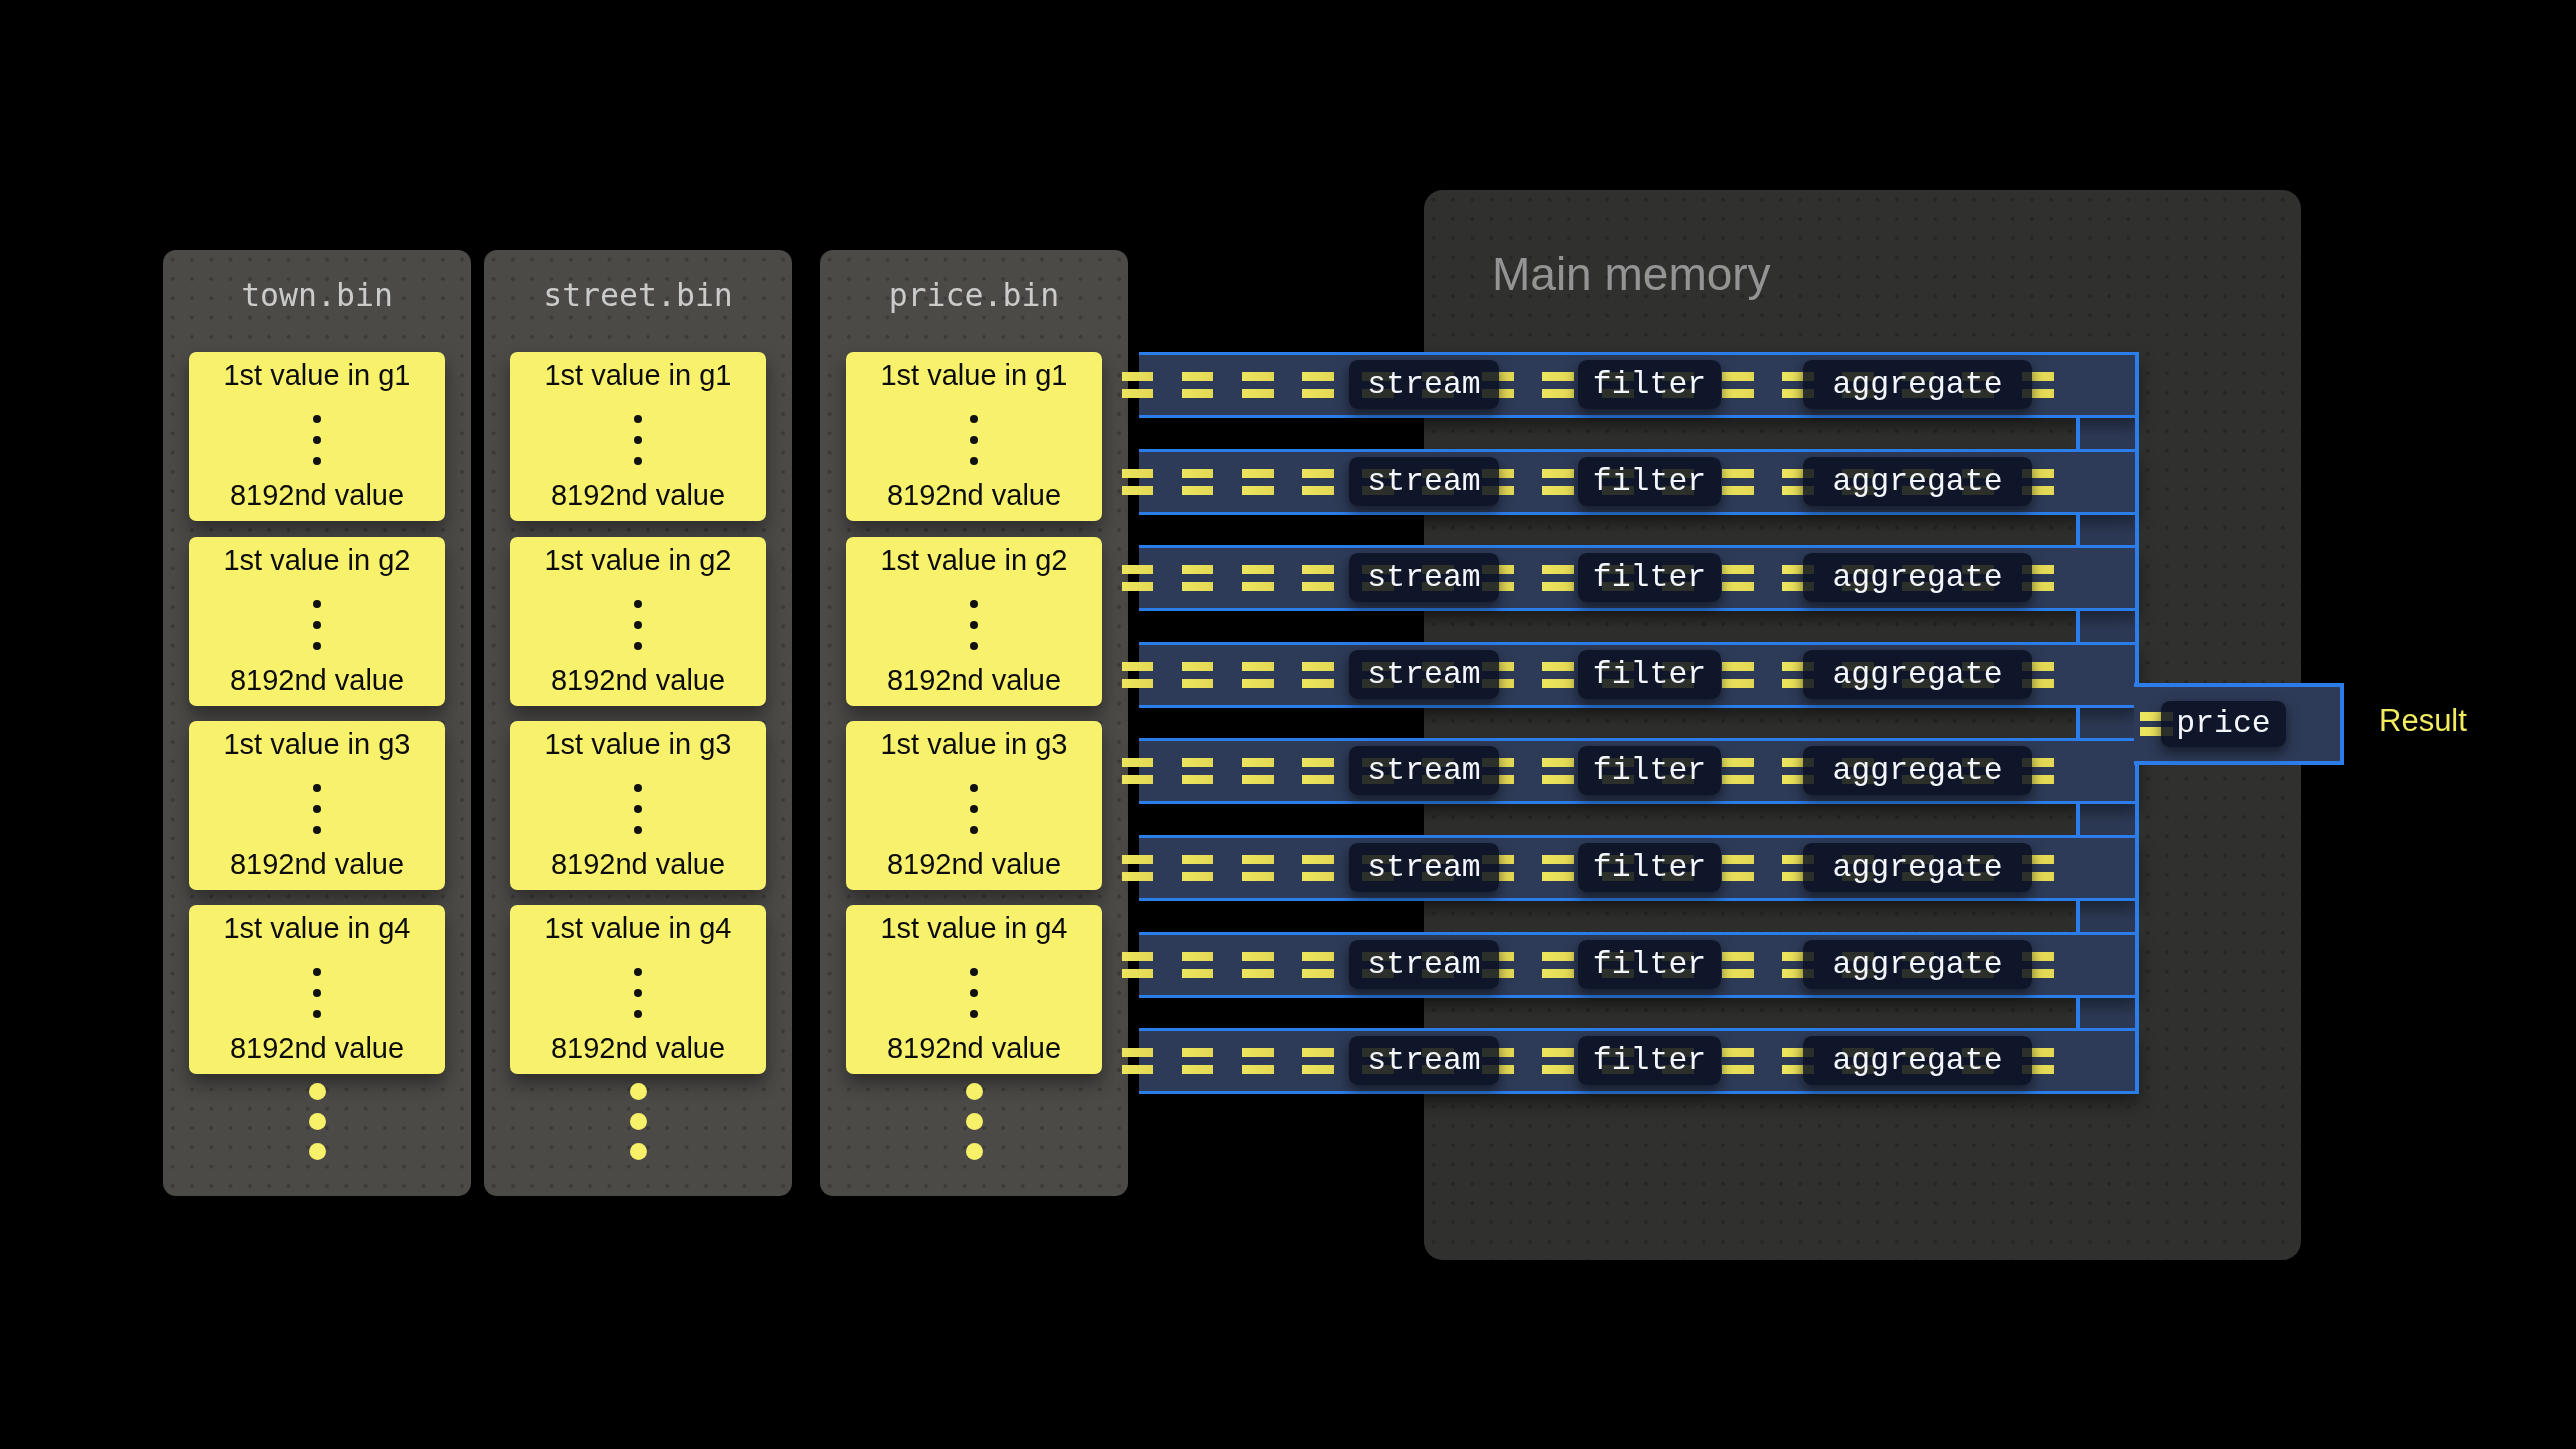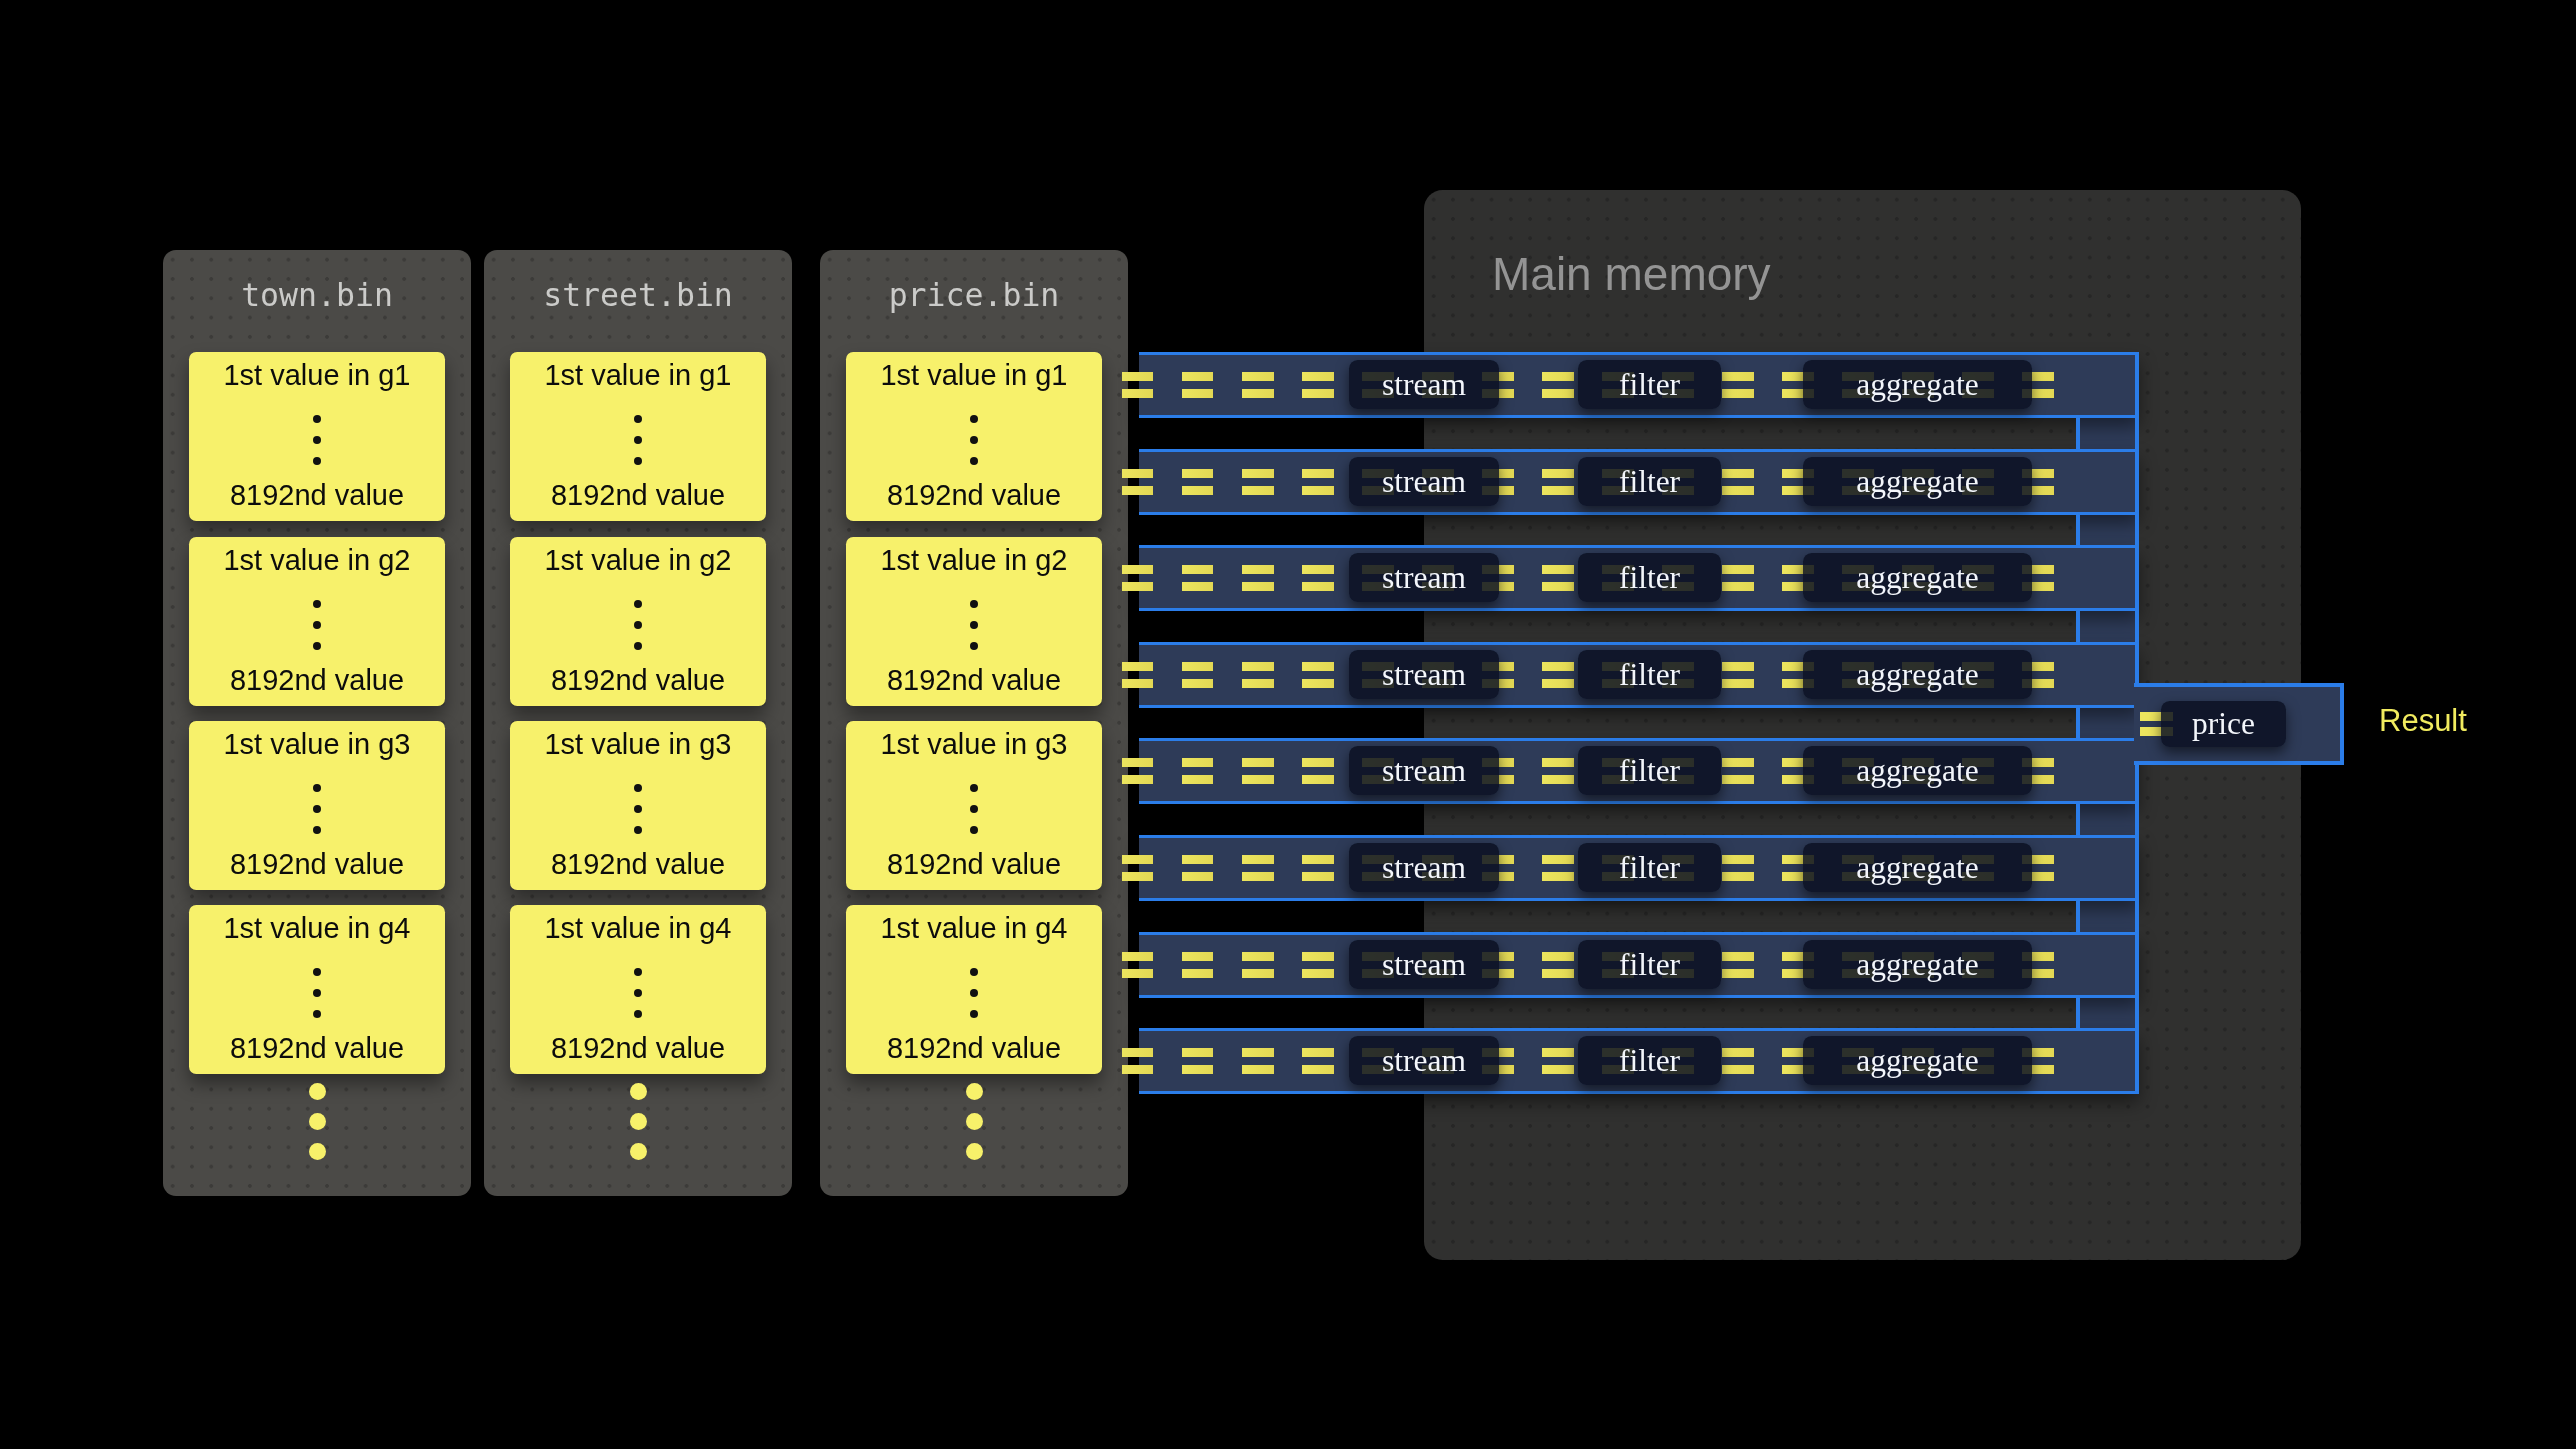--- a/index.html
+++ b/index.html
@@ -38,21 +38,21 @@
   .thread-row{position:absolute;left:1139px;width:1000px;height:66px;background:#2e3b58;
     border-top:3.6px solid #2b7de9;border-bottom:3.6px solid #2b7de9;box-sizing:border-box;
     box-shadow:0 8.6px 17px rgba(0,0,0,0.45);}
   .dashline{position:absolute;left:-17px;top:0;width:939px;height:100%;
     display:flex;flex-direction:column;justify-content:center;gap:7.9px;}
   .dashline b{display:block;height:9.3px;
     background-image:repeating-linear-gradient(90deg,#ece55e 0,#e3d854 31.5px,transparent 31.5px,transparent 60px);}
   .chip{position:absolute;top:5px;height:49px;background:rgba(11,17,34,0.85);
     border-radius:8.6px;box-shadow:0 5.7px 13px rgba(0,0,0,0.55);
     display:flex;align-items:center;justify-content:center;
-    font-family:Liberation Serif, serif;font-size:31.5px;color:#f3f6fb;}
+    font-family:Liberation Mono, monospace;font-size:31.5px;color:#f3f6fb;}
   .chip.stream{left:210px;width:150px;}
   .chip.filter{left:439px;width:143px;text-align:right;}
   .chip.aggregate{left:664px;width:229px;}
   .gap-seg{position:absolute;left:2076px;width:4.3px;height:31px;background:#2b7de9;}
   .right-line{position:absolute;left:2135px;top:352px;width:4.3px;height:742px;background:#2b7de9;}
   .merge-stub{position:absolute;left:2134px;top:683px;width:210px;height:82px;background:#2e3b58;
     border-top:4.3px solid #2b7de9;border-bottom:4.3px solid #2b7de9;border-right:4.3px solid #2b7de9;
     box-sizing:border-box;}
   .merge-dashes{position:absolute;left:5.7px;top:0;height:100%;display:flex;flex-direction:column;
     justify-content:center;gap:6.4px;}

